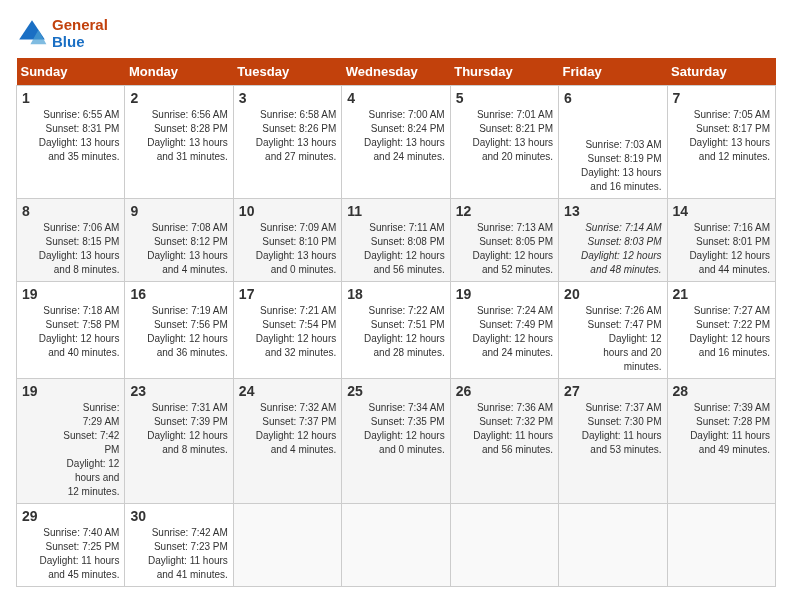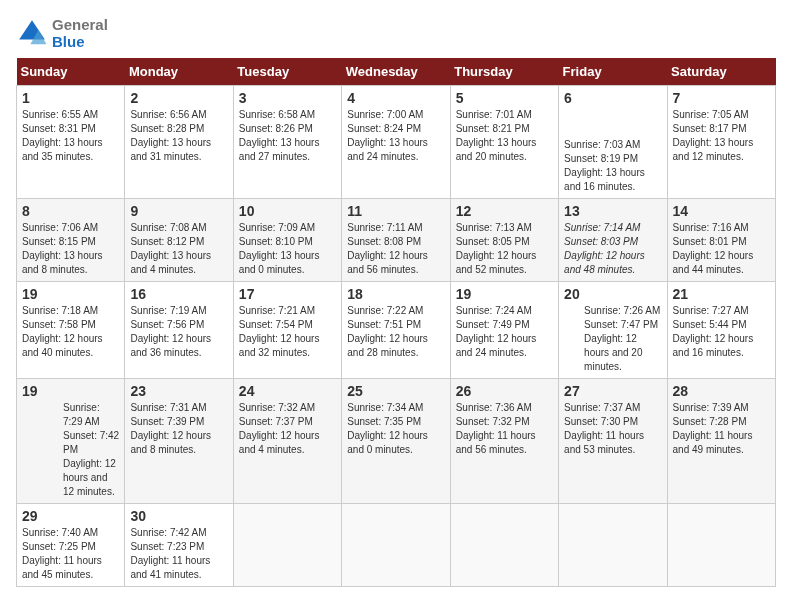--- a/index.html
+++ b/index.html
@@ -36,21 +36,21 @@
     .location {
       font-size: 16px;
       color: #555;
     }
     table {
       width: 100%;
       border-collapse: collapse;
       font-size: 11px;
     }
     th {
-      background-color: #7f1d1d;
+      background-color: #c2410c;
       color: #fff;
       padding: 6px 4px;
       text-align: left;
       font-size: 13px;
       font-weight: bold;
     }
     td {
       border: 1px solid #ccc;
       vertical-align: top;
       padding: 4px 5px;
@@ -65,36 +65,37 @@
     .day-number {
       font-size: 14px;
       font-weight: bold;
       display: block;
       margin-bottom: 2px;
     }
     .day-info {
       font-size: 10px;
       line-height: 1.4;
       color: #333;
+      text-align: right;
     }
     .empty-cell {
       background: #f9f9f9 !important;
     }
   </style>
 </head>
 <body>
 
 <div class="header-area">
   <div class="logo">
     <svg class="logo-icon" viewBox="0 0 40 40" xmlns="http://www.w3.org/2000/svg">
       <polygon points="20,4 36,28 4,28" fill="#1a6fc4"></polygon>
       <polygon points="28,16 38,34 18,34" fill="#4a9fd4" opacity="0.7"></polygon>
     </svg>
     <div>
-      <div style="font-size:15px;font-weight:bold;color:#737373;">General</div>
+      <div style="font-size:15px;font-weight:bold;color:#c2410c;">General</div>
       <div style="font-size:15px;font-weight:bold;color:#1a6fc4;">Blue</div>
     </div>
   </div>
   <div class="title-area">
     <div class="month-title"></div>
     <div class="location"></div>
   </div>
 </div>
 
 <table>
@@ -231,21 +232,21 @@
         </td>
         <td>
           <span class="day-number">20</span>
           <div class="day-info" style="white-space: pre-line; margin-left: 20px;">Sunrise: 7:26 AM
 Sunset: 7:47 PM
 Daylight: 12 hours and 20 minutes.</div>
         </td>
         <td>
           <span class="day-number">21</span>
           <div class="day-info" style="white-space: pre-line;">Sunrise: 7:27 AM
-Sunset: 5:44 PM
+Sunset: 7:22 PM
 Daylight: 12 hours and 16 minutes.</div>
         </td>
       </tr>
       <tr>
         <td>
           <span class="day-number">19</span>
           <div class="day-info" style="white-space: pre-line; margin-left: 41px;">Sunrise: 7:29 AM
 Sunset: 7:42 PM
 Daylight: 12 hours and 12 minutes.</div>
         </td>

